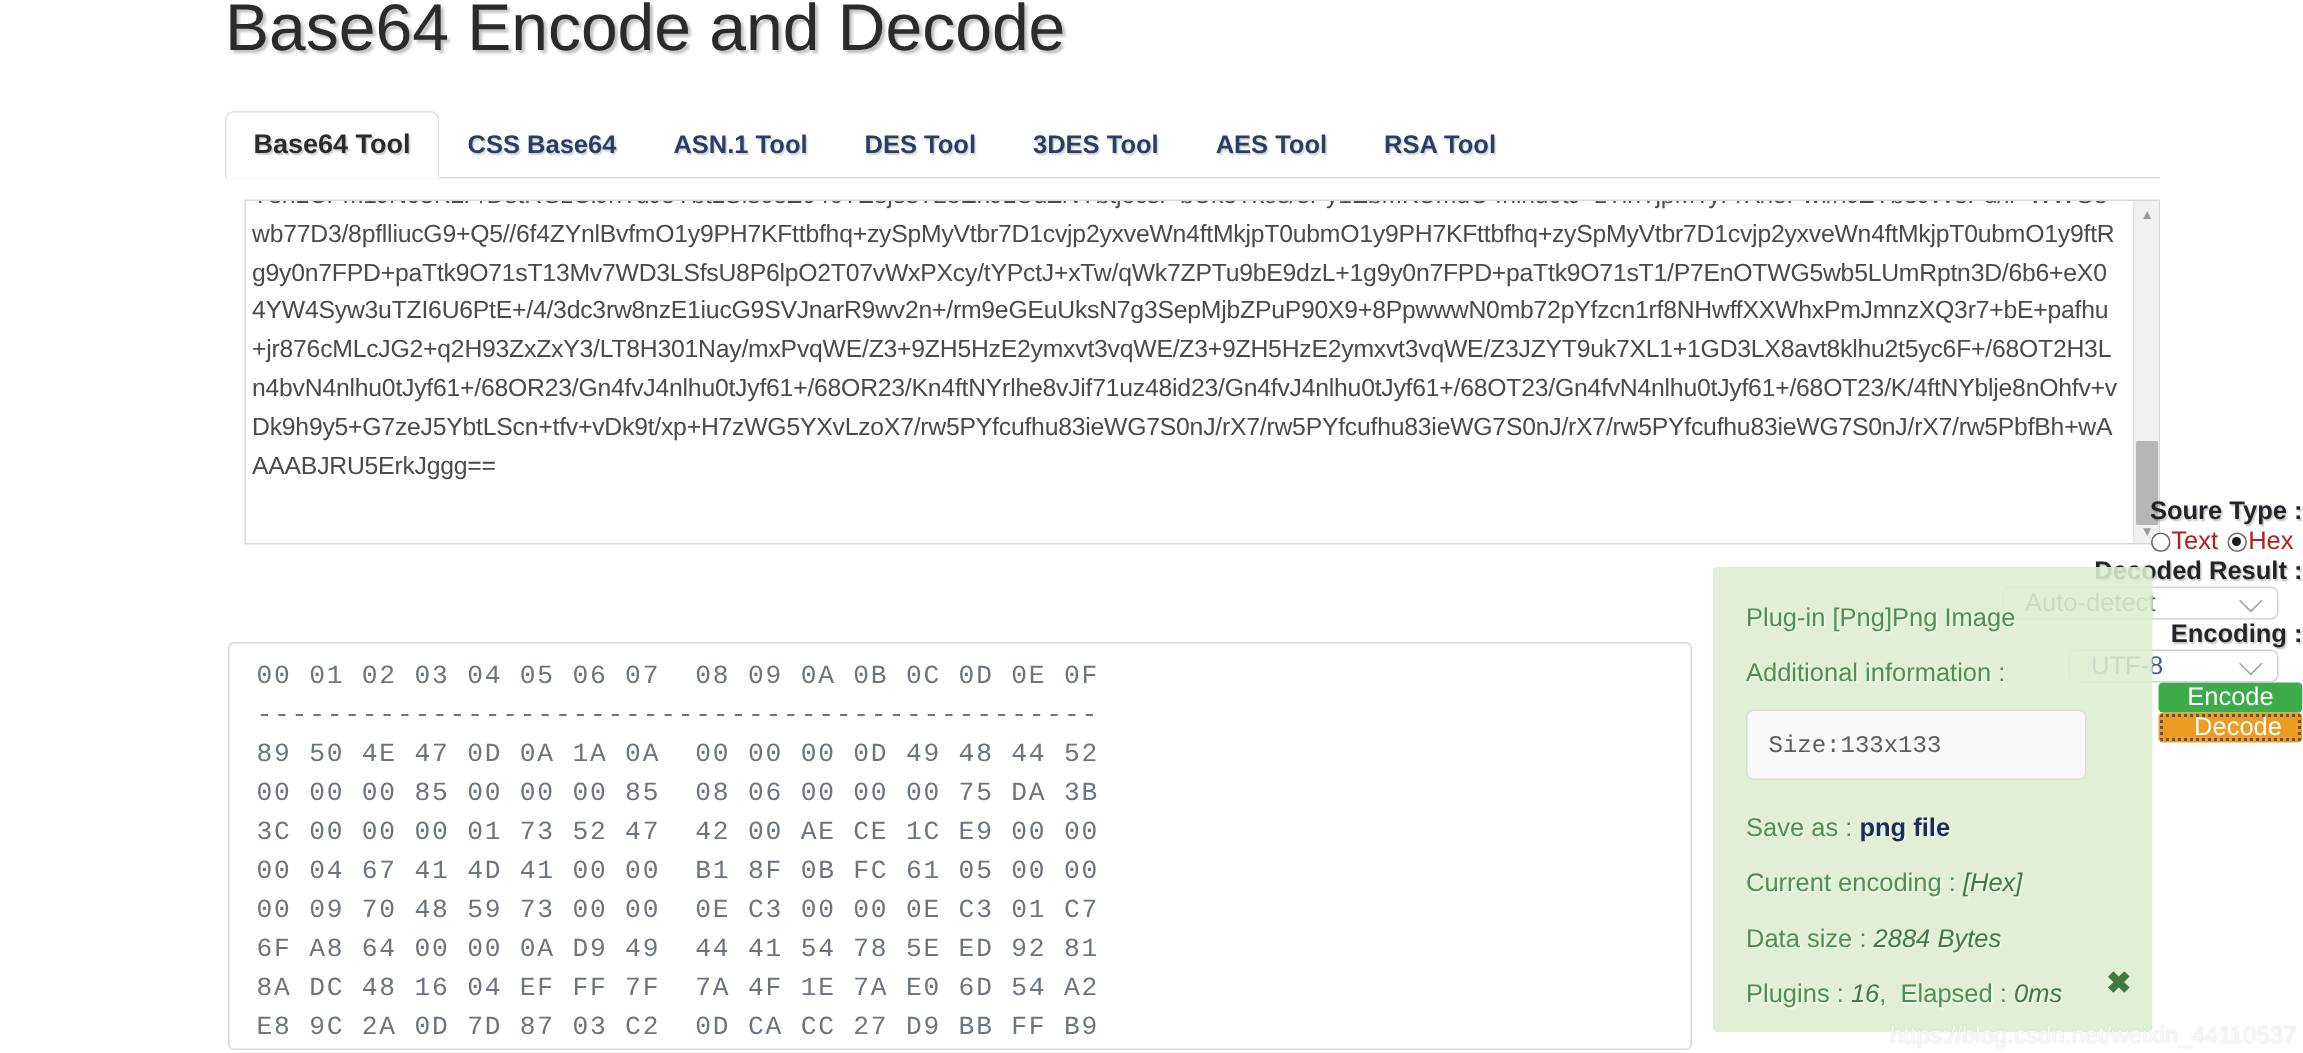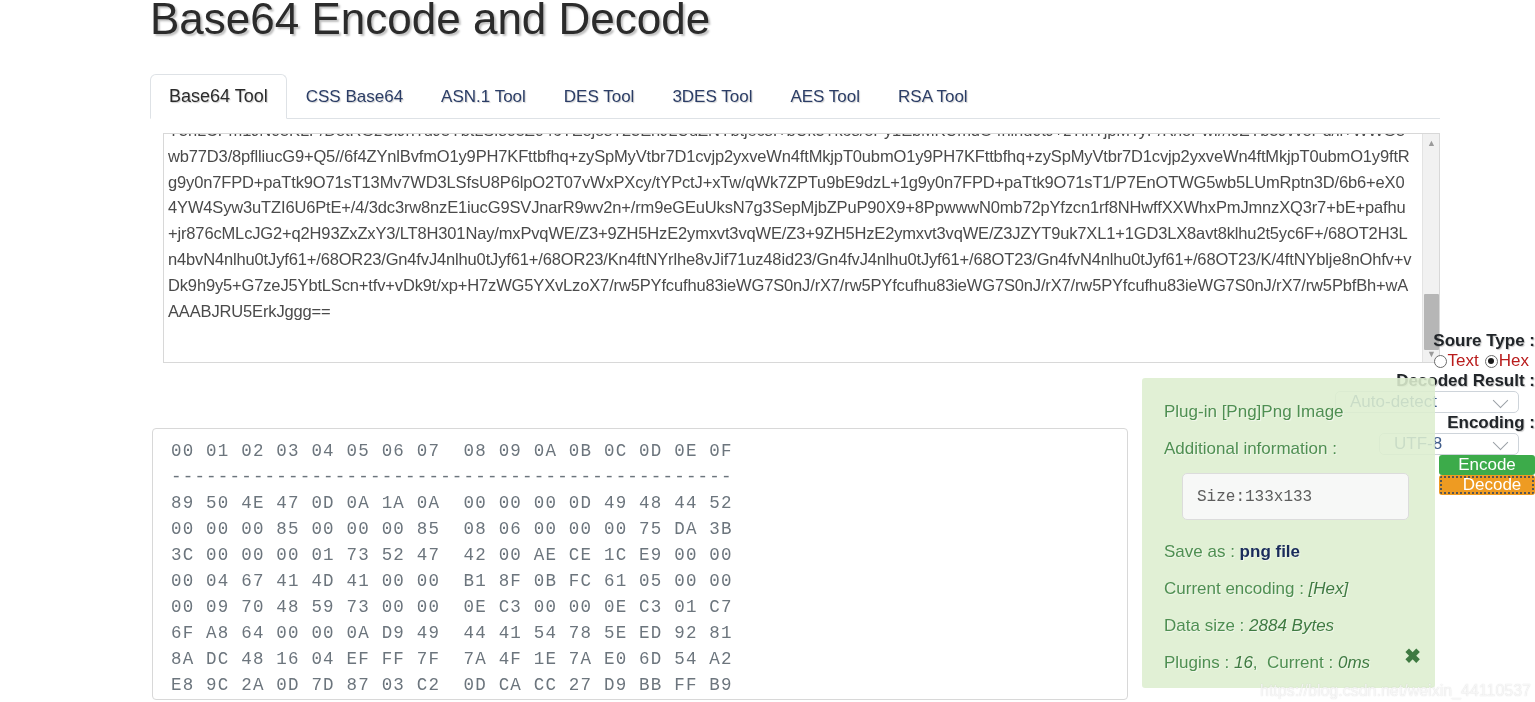--- a/index.html
+++ b/index.html
@@ -30,20 +30,21 @@
 
   
   .tabs {
     position: absolute;
     left: 150px; top: 68px;
     width: 1290px;
     height: 51px;
     border-bottom: 1px solid #dee2e6;
     display: flex;
     align-items: flex-end;
+    font-weight: bold;
   }
   .tab {
     font-size: 17px;
     color: #2b3d66;
     padding: 12px 18px 13px 18px;
     cursor: pointer;
     white-space: nowrap;
     text-shadow: 1px 1px 1px rgba(0,0,0,0.18);
     position: relative;
     top: 1px;
@@ -238,21 +239,20 @@
     background: #f7f8f7;
     border: 1px solid #dcdcdc;
     border-radius: 5px;
     display: flex;
     align-items: center;
     padding-left: 14px;
     font-family: "Liberation Mono", monospace;
     font-size: 16px;
     color: #5d5d5d;
     margin-bottom: 22px;
-    margin-left: 18px;
   }
   .pp-strong { color: #1a2c5b; font-weight: bold; }
   .pp-em { font-style: italic; color: #3f7a42; }
   .pp-close {
     position: absolute;
     right: 14px; bottom: 22px;
     font-size: 20px;
     font-weight: bold;
     color: #3f7a42;
     cursor: pointer;
@@ -347,21 +347,21 @@
         <span>Current encoding :</span>
         <span class="pp-em">[Hex]</span>
       </div>
       <div class="pp-line">
         <span>Data size :</span>
         <span class="pp-em">2884 Bytes</span>
       </div>
       <div class="pp-line">
         <span>Plugins :</span>
         <span class="pp-em">16</span><span>,&nbsp;</span>
-        <span>Current :</span>
+        <span>Elapsed :</span>
         <span class="pp-em">0ms</span>
       </div>
     </div>
     <div class="pp-close">✖</div>
   </div>
 
   <div class="watermark">https://blog.csdn.net/weixin_44110537</div>
 
 </div>
 

